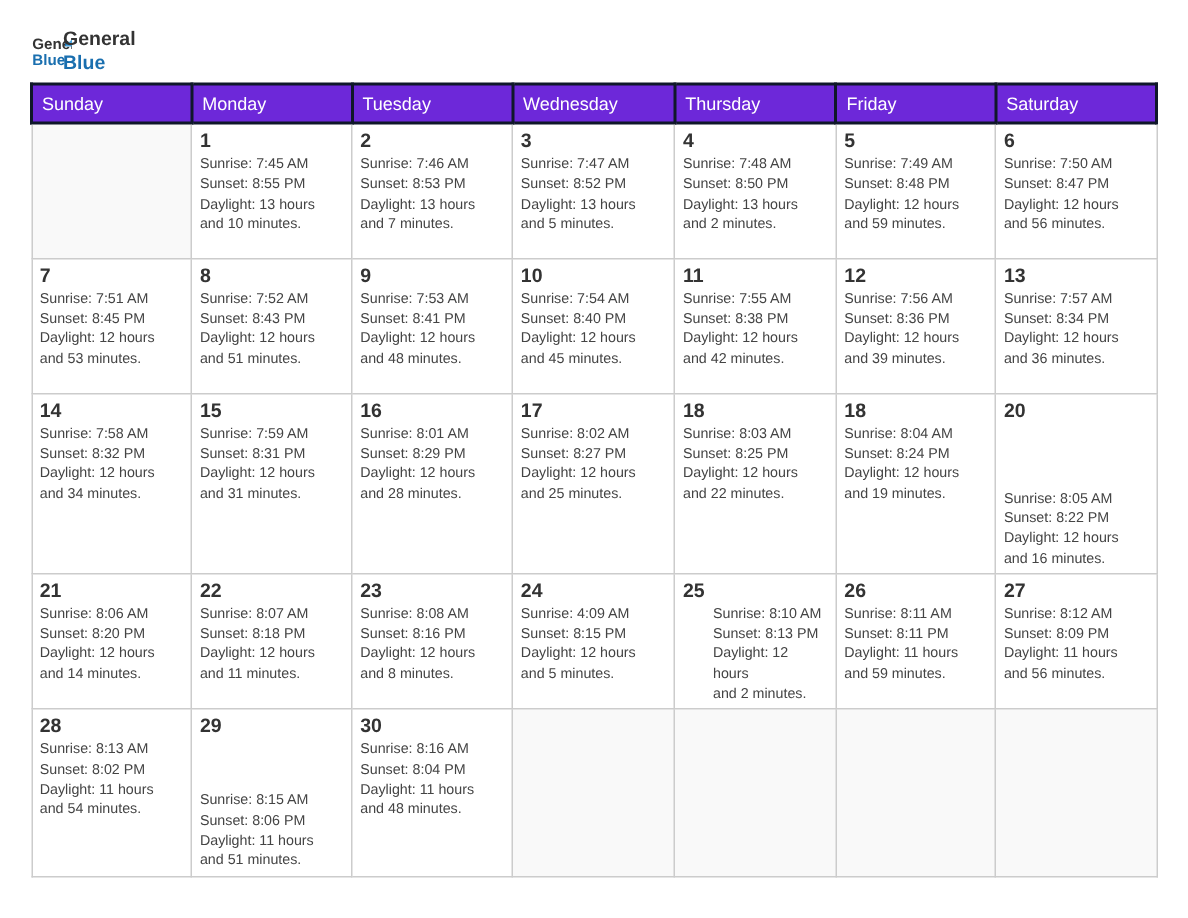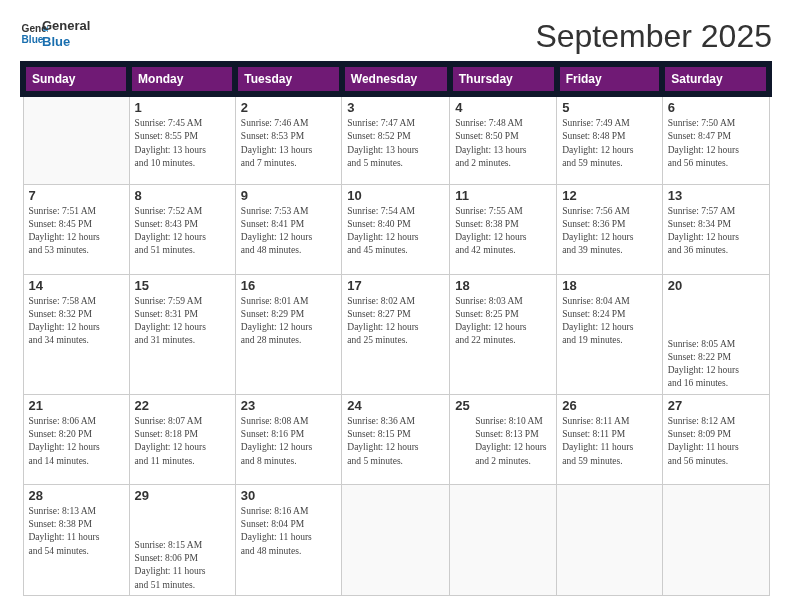--- a/index.html
+++ b/index.html
@@ -44,27 +44,27 @@
       color: #333;
       margin-top: 2px;
     }
     .calendar {
       width: 100%;
       border-collapse: collapse;
       border: 1px solid #ccc;
       margin-top: 6px;
     }
     .calendar th {
-      background: #701a75;
+      background: #6d28d9;
       color: #fff;
       font-size: 12px;
-      font-weight: bold;
+      font-weight: normal;
       text-align: left;
       padding: 5px 6px;
-      border: 6px solid #0f172a;
+      border: 2px solid #0f172a;
     }
     .calendar td {
       vertical-align: top;
       border: 1px solid #ccc;
       padding: 3px 5px;
       width: 110px;
       height: 90px;
       font-size: 10px;
       color: #333;
       background: #fff;
@@ -75,21 +75,20 @@
     .day-number {
       font-size: 13px;
       font-weight: bold;
       color: #333;
       margin-bottom: 2px;
     }
     .day-info {
       font-size: 9.5px;
       color: #444;
       line-height: 1.4;
-      font-family: Liberation Serif, serif;
     }
     .last-row td {
       height: 75px;
     }
   </style>
 </head>
 <body>
 
 <div class="page">
   <div class="header-area">
@@ -99,21 +98,20 @@
         <text x="2" y="30" font-size="13" font-weight="bold" fill="#1a6faf">Blue</text>
         <polygon points="30,8 36,14 30,14" fill="#1a6faf"></polygon>
         <polygon points="30,14 36,14 36,8" fill="#4da6e0"></polygon>
       </svg>
       <div style="display:flex;flex-direction:column;margin-left:-10px;">
         <span style="font-size:13px;font-weight:bold;color:#333;line-height:1.2;">General</span>
         <span style="font-size:13px;font-weight:bold;color:#1a6faf;line-height:1.2;">Blue</span>
       </div>
     </div>
     <div class="title-block">
-      <div class="month-title">September 2025</div>
     </div>
   </div>
 
   <table class="calendar">
     <thead>
       <tr>
       <th>Sunday</th>
           <th>Monday</th>
           <th>Tuesday</th>
           <th>Wednesday</th>
@@ -287,21 +285,21 @@
           </td>
           <td>
             <div class="day-number">23</div>
             <div class="day-info" style="white-space: pre-line;">Sunrise: 8:08 AM
 Sunset: 8:16 PM
 Daylight: 12 hours
 and 8 minutes.</div>
           </td>
           <td>
             <div class="day-number">24</div>
-            <div class="day-info" style="white-space: pre-line;">Sunrise: 8:36 AM
+            <div class="day-info" style="white-space: pre-line;">Sunrise: 4:09 AM
 Sunset: 8:15 PM
 Daylight: 12 hours
 and 5 minutes.</div>
           </td>
           <td>
             <div class="day-number">25</div>
             <div class="day-info" style="white-space: pre-line; margin-left: 20px;">Sunrise: 8:10 AM
 Sunset: 8:13 PM
 Daylight: 12 hours
 and 2 minutes.</div>
@@ -318,21 +316,21 @@
             <div class="day-info" style="white-space: pre-line;">Sunrise: 8:12 AM
 Sunset: 8:09 PM
 Daylight: 11 hours
 and 56 minutes.</div>
           </td>
         </tr>
         <tr class="last-row">
           <td>
             <div class="day-number">28</div>
             <div class="day-info" style="white-space: pre-line;">Sunrise: 8:13 AM
-Sunset: 8:38 PM
+Sunset: 8:02 PM
 Daylight: 11 hours
 and 54 minutes.</div>
           </td>
           <td>
             <div class="day-number">29</div>
             <div class="day-info" style="white-space: pre-line; margin-top: 36px;">Sunrise: 8:15 AM
 Sunset: 8:06 PM
 Daylight: 11 hours
 and 51 minutes.</div>
           </td>

